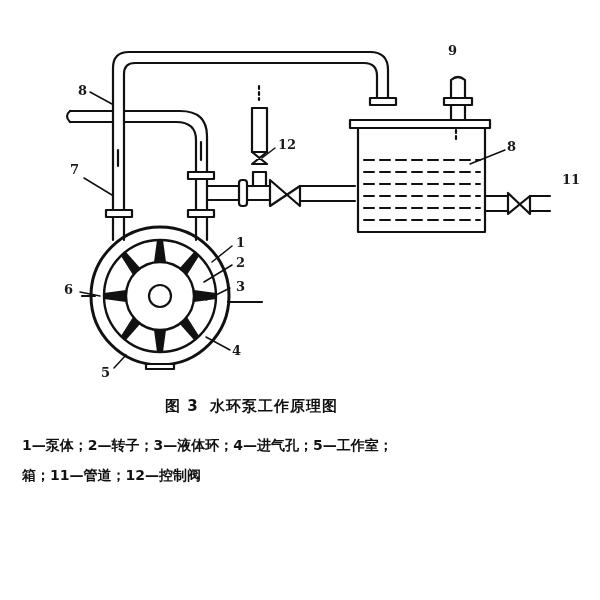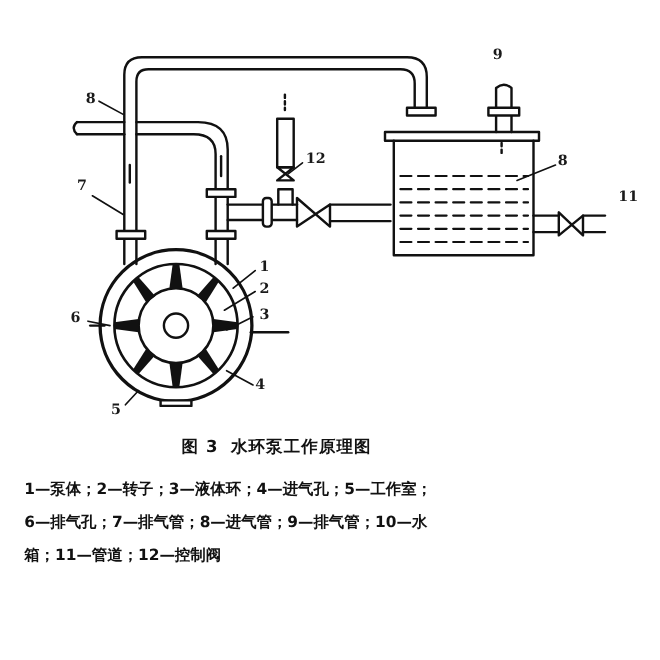--- a/index.html
+++ b/index.html
@@ -127,15 +127,14 @@
   <span class="lbl" style="left:64px;top:283px;">6</span>
 </div>
 
 <div id="caption">
   <span class="num">图 3</span>
   <span>水环泵工作原理图</span>
 </div>
 
 <div id="legend">
   <div><span>1—泵体；2—转子；3—液体环；4—进气孔；5—工作室；</span></div>
-  <div><span>6—排气孔；7—排气管；8—进气管；9—排气管；10—水</span></div>
   <div><span>箱；11—管道；12—控制阀</span></div>
 </div>
 
 </body></html>

